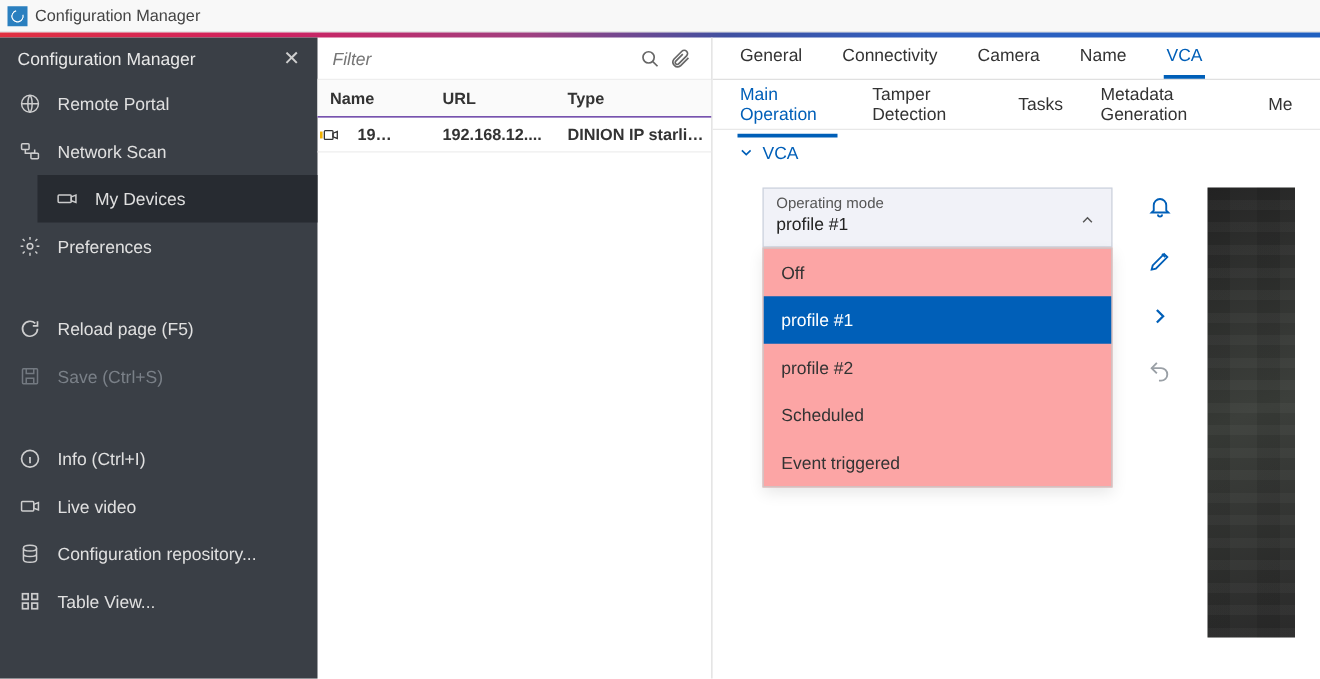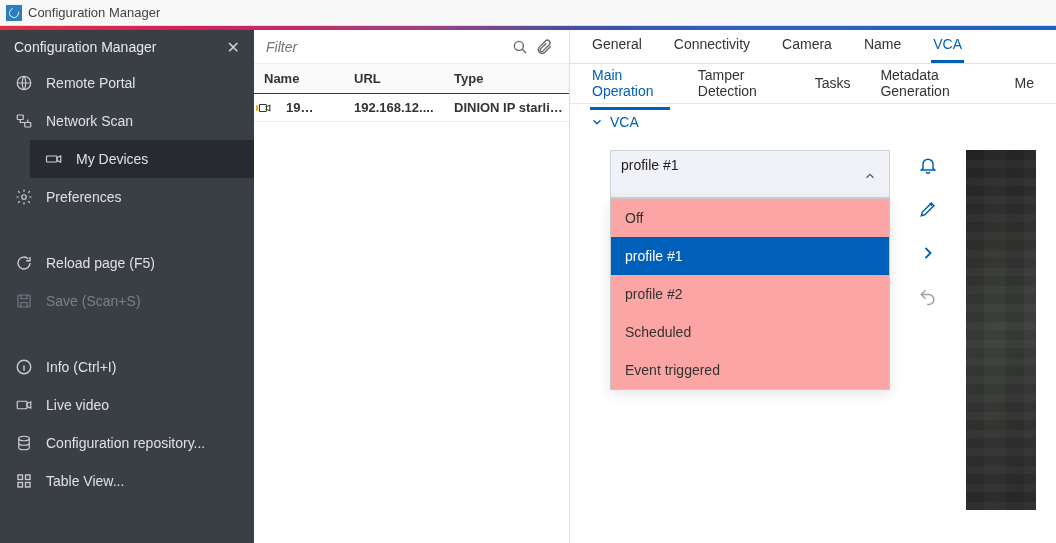--- a/index.html
+++ b/index.html
@@ -311,21 +311,21 @@
       </span>
       <span>Reload page (F5)</span>
     </div>
     <div class="side-item dim">
       <span class="side-icon">
         <svg viewBox="0 0 24 24" width="18" height="18" fill="none" stroke="#7a8088" stroke-width="1.6">
             <rect x="4" y="4" width="16" height="16" rx="1"></rect>
             <path d="M8 4v5h8V4M8 20v-6h8v6"></path>
           </svg>
       </span>
-      <span>Save (Scan+S)</span>
+      <span>Save (Ctrl+S)</span>
     </div>
 
     <div class="sidegap"></div>
 
     <div class="side-item">
       <span class="side-icon">
         <svg viewBox="0 0 24 24" width="18" height="18" fill="none" stroke="#ddd" stroke-width="1.8">
             <circle cx="12" cy="12" r="9"></circle>
             <path d="M12 8h.01M11 11h1v5h1"></path>
           </svg>
@@ -418,20 +418,21 @@
         <svg viewBox="0 0 24 24" width="14" height="14" fill="none" stroke="#005fb8" stroke-width="2.2">
             <path d="M6 9l6 6 6-6"></path>
           </svg>
       </span>
       <span>VCA</span>
     </div>
 
     <div class="content-row">
       <div class="form-col">
         <div class="opmode-box">
+          <span class="lbl">Operating mode</span>
           <span class="val">profile #1</span>
           <span class="chev-up">
             <svg viewBox="0 0 24 24" width="14" height="14" fill="none" stroke="#555" stroke-width="2">
                 <path d="M6 15l6-6 6 6"></path>
               </svg>
           </span>
         </div>
         <div class="dropdown">
           <div class="dd-item">Off</div>
           <div class="dd-item sel">profile #1</div>

